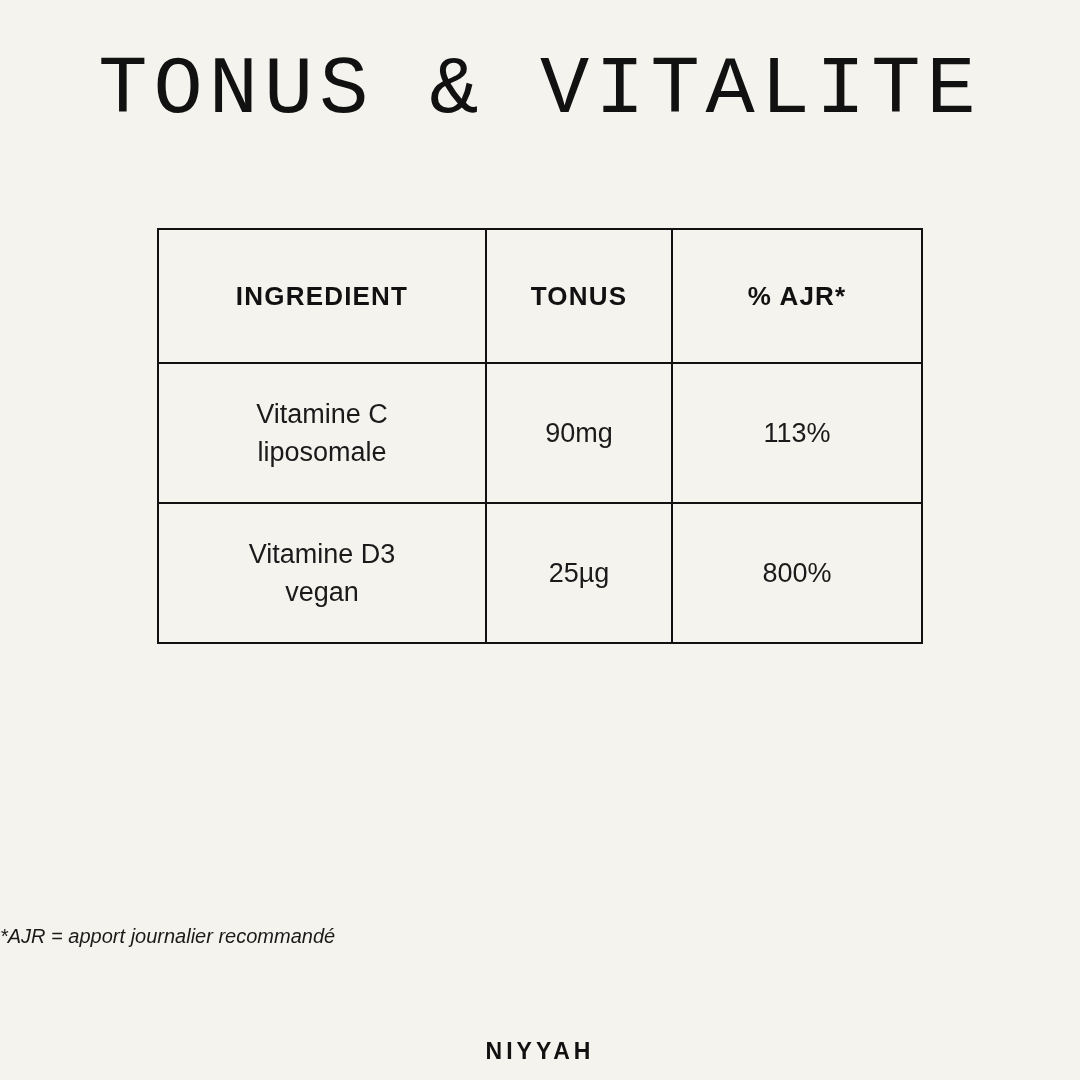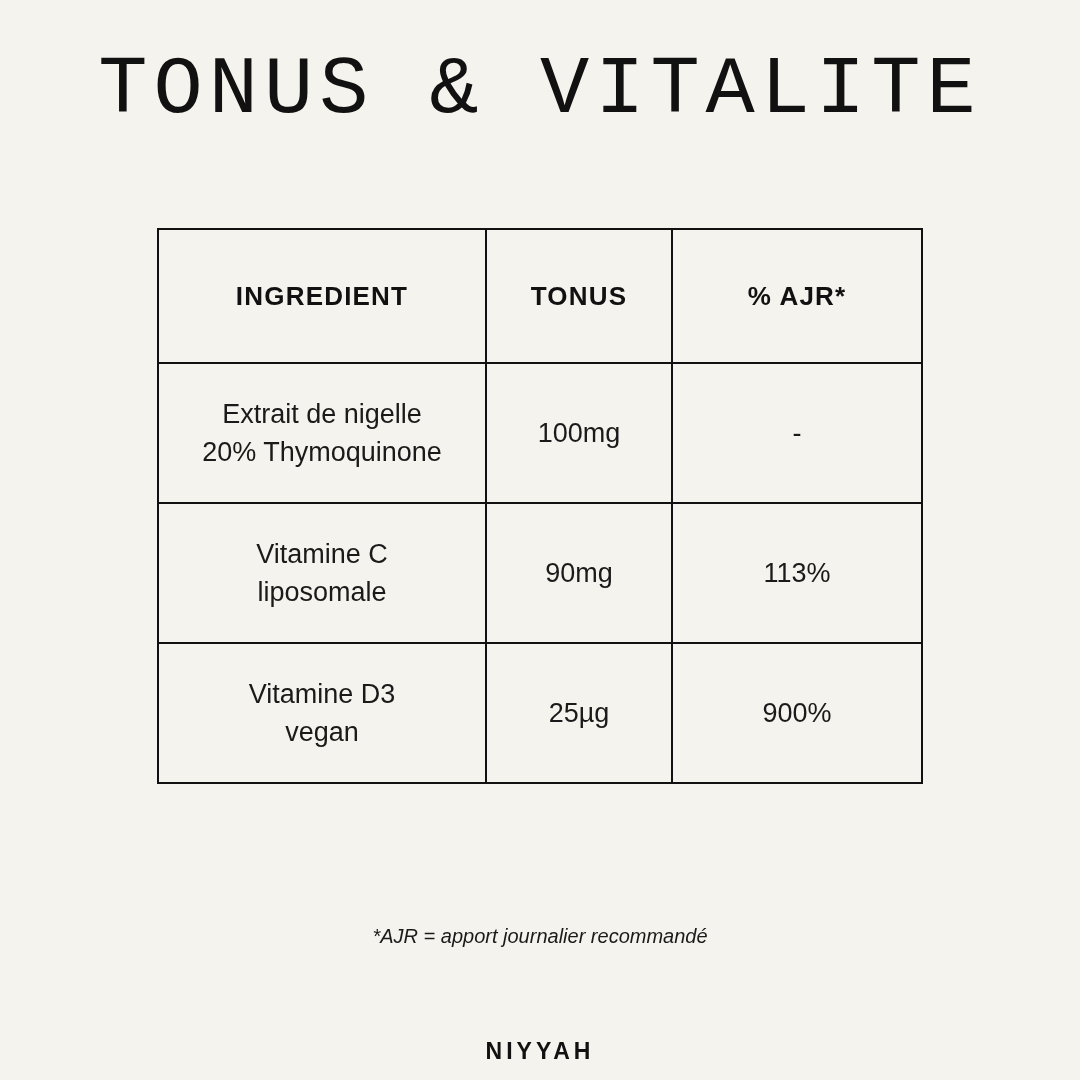--- a/index.html
+++ b/index.html
@@ -82,21 +82,20 @@
   }
 
   .cell-two-line { white-space: pre-line; }
 
   
   .footnote {
     position: absolute;
     top: 925px;
     left: 0;
     width: 1080px;
-    text-align: center;
     font-size: 20px;
     font-style: italic;
     color: #1a1a1a;
   }
 
   
   .brand {
     position: absolute;
     top: 1038px;
     left: 0;
@@ -124,36 +123,30 @@
       </colgroup>
       <thead>
         <tr>
           <th>INGREDIENT</th>
           <th>TONUS</th>
           <th>% AJR*</th>
         </tr>
       </thead>
       <tbody>
         <tr>
-          <td class="cell-two-line">Extrait de nigelle
-20% Thymoquinone</td>
-          <td>100mg</td>
-          <td>-</td>
-        </tr>
-        <tr>
           <td class="cell-two-line">Vitamine C
 liposomale</td>
           <td>90mg</td>
           <td>113%</td>
         </tr>
         <tr>
           <td class="cell-two-line">Vitamine D3
 vegan</td>
           <td>25µg</td>
-          <td>900%</td>
+          <td>800%</td>
         </tr>
       </tbody>
     </table>
   </div>
 
   <div class="footnote">*AJR = apport journalier recommandé</div>
 
   <div class="brand">NIYYAH</div>
 
 </div>

